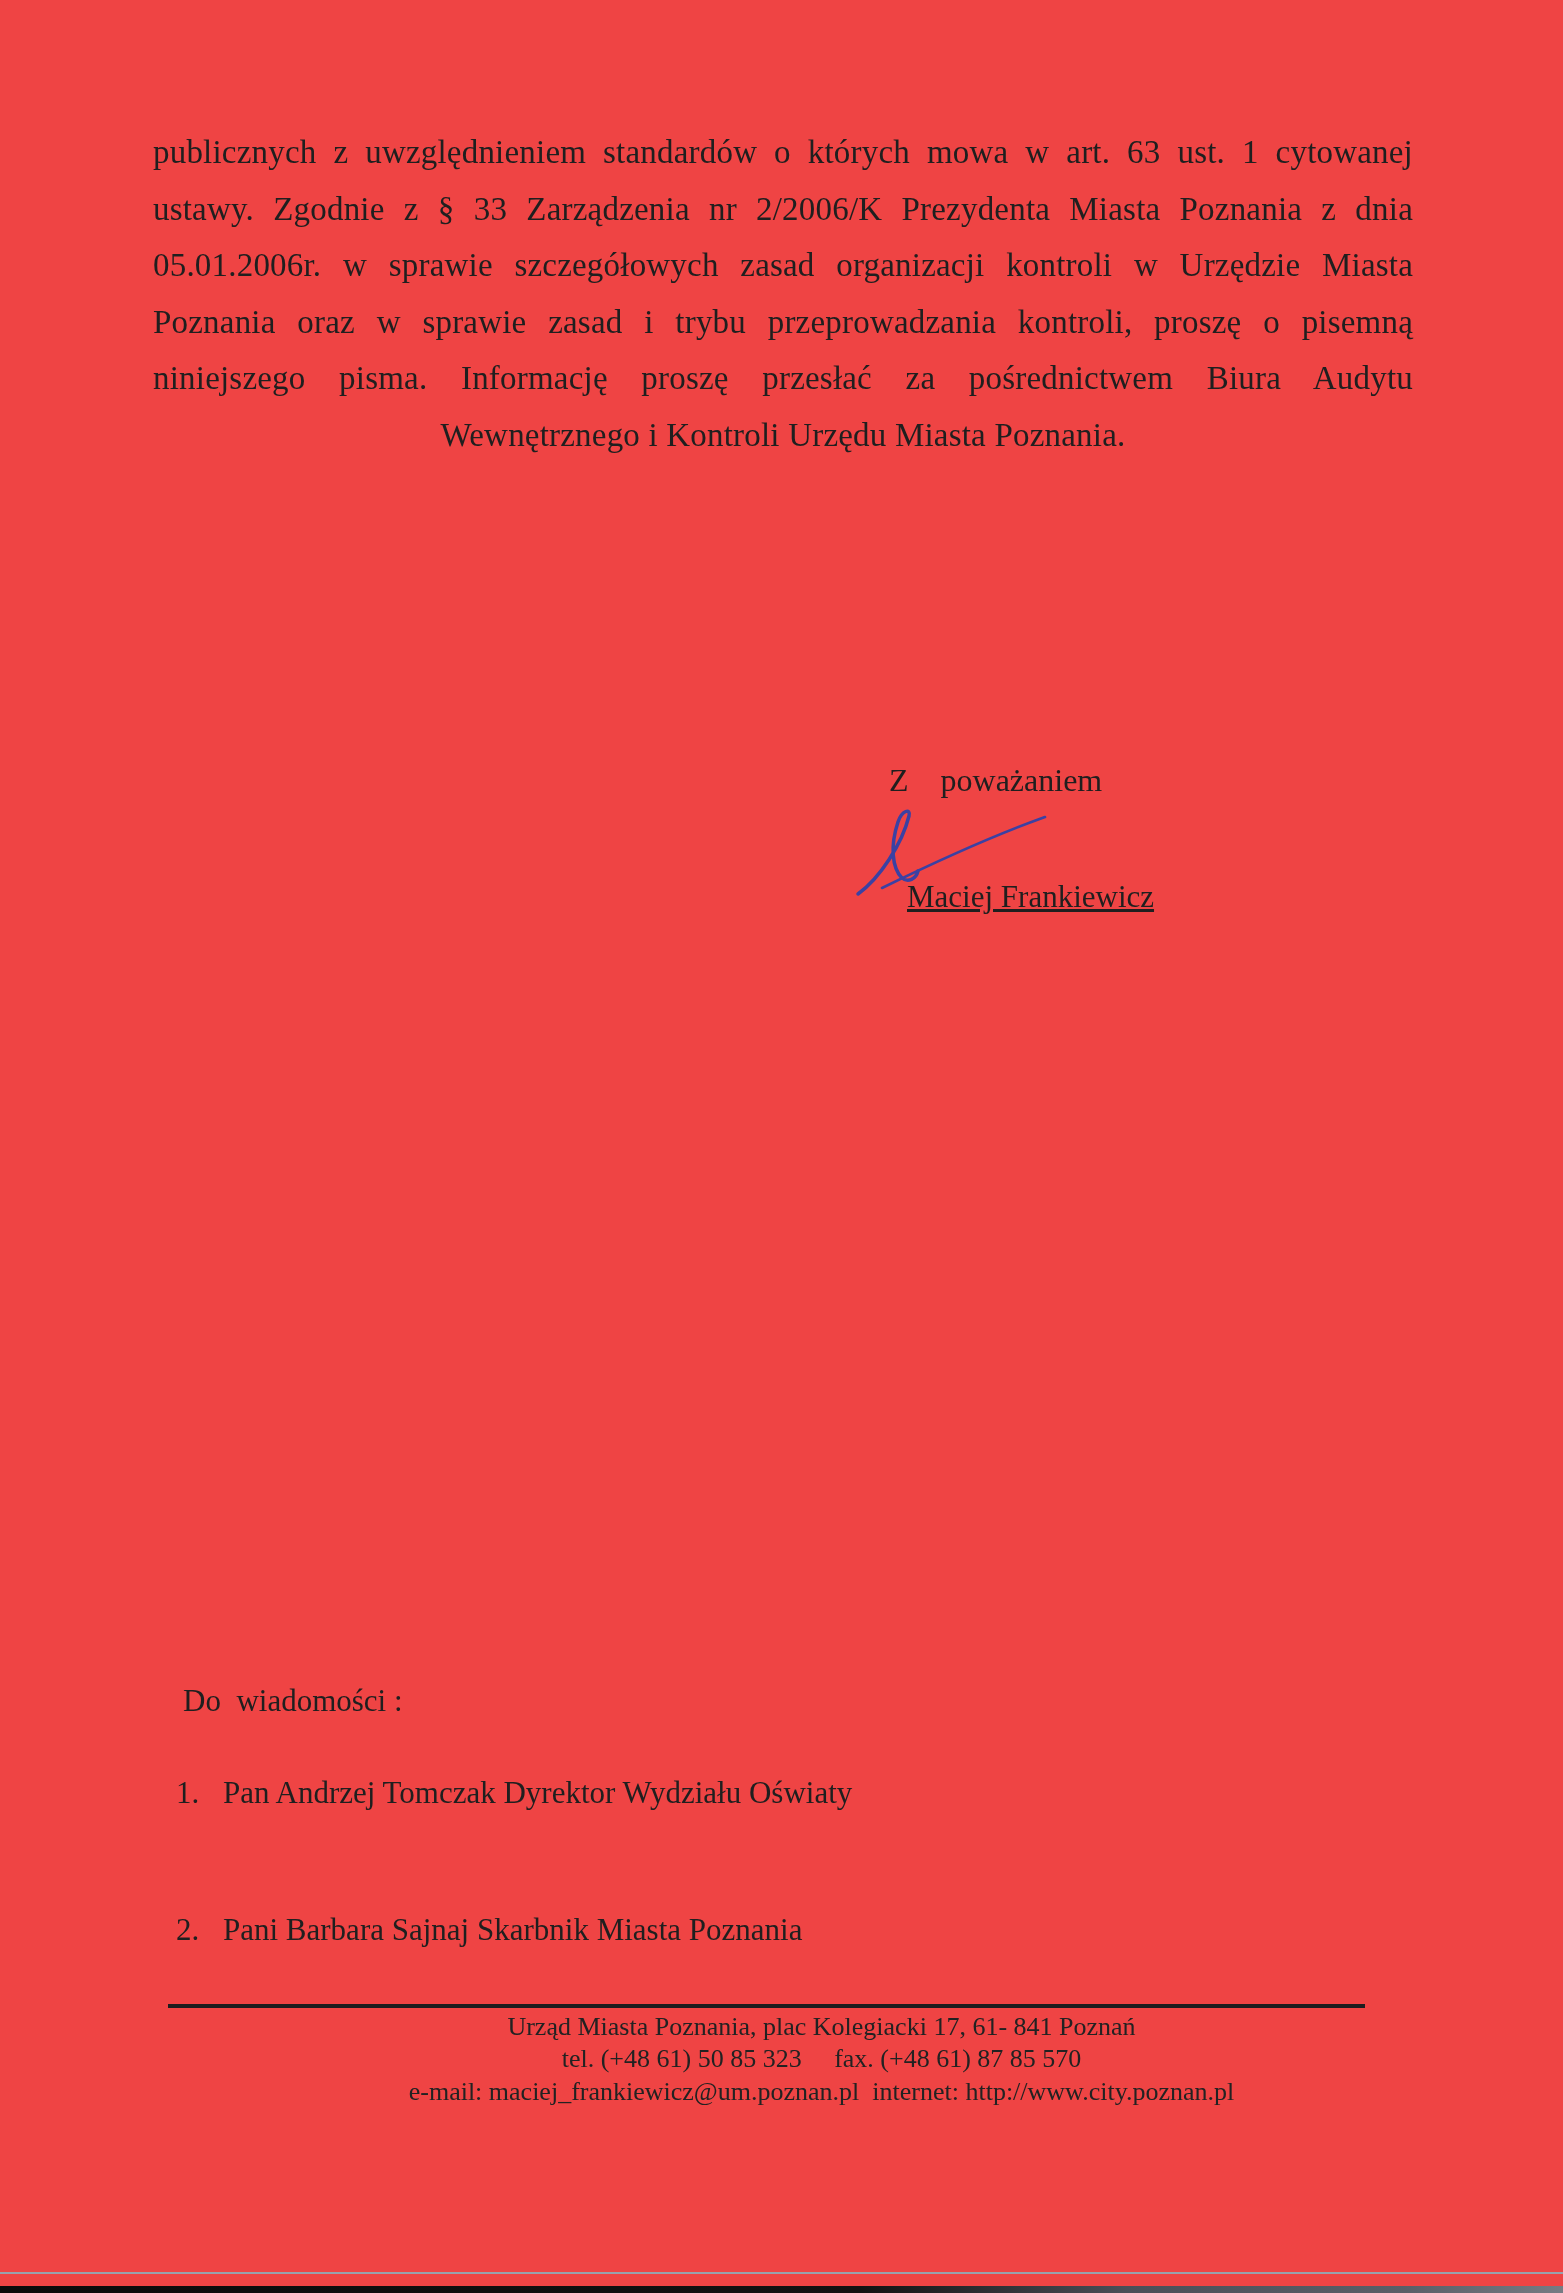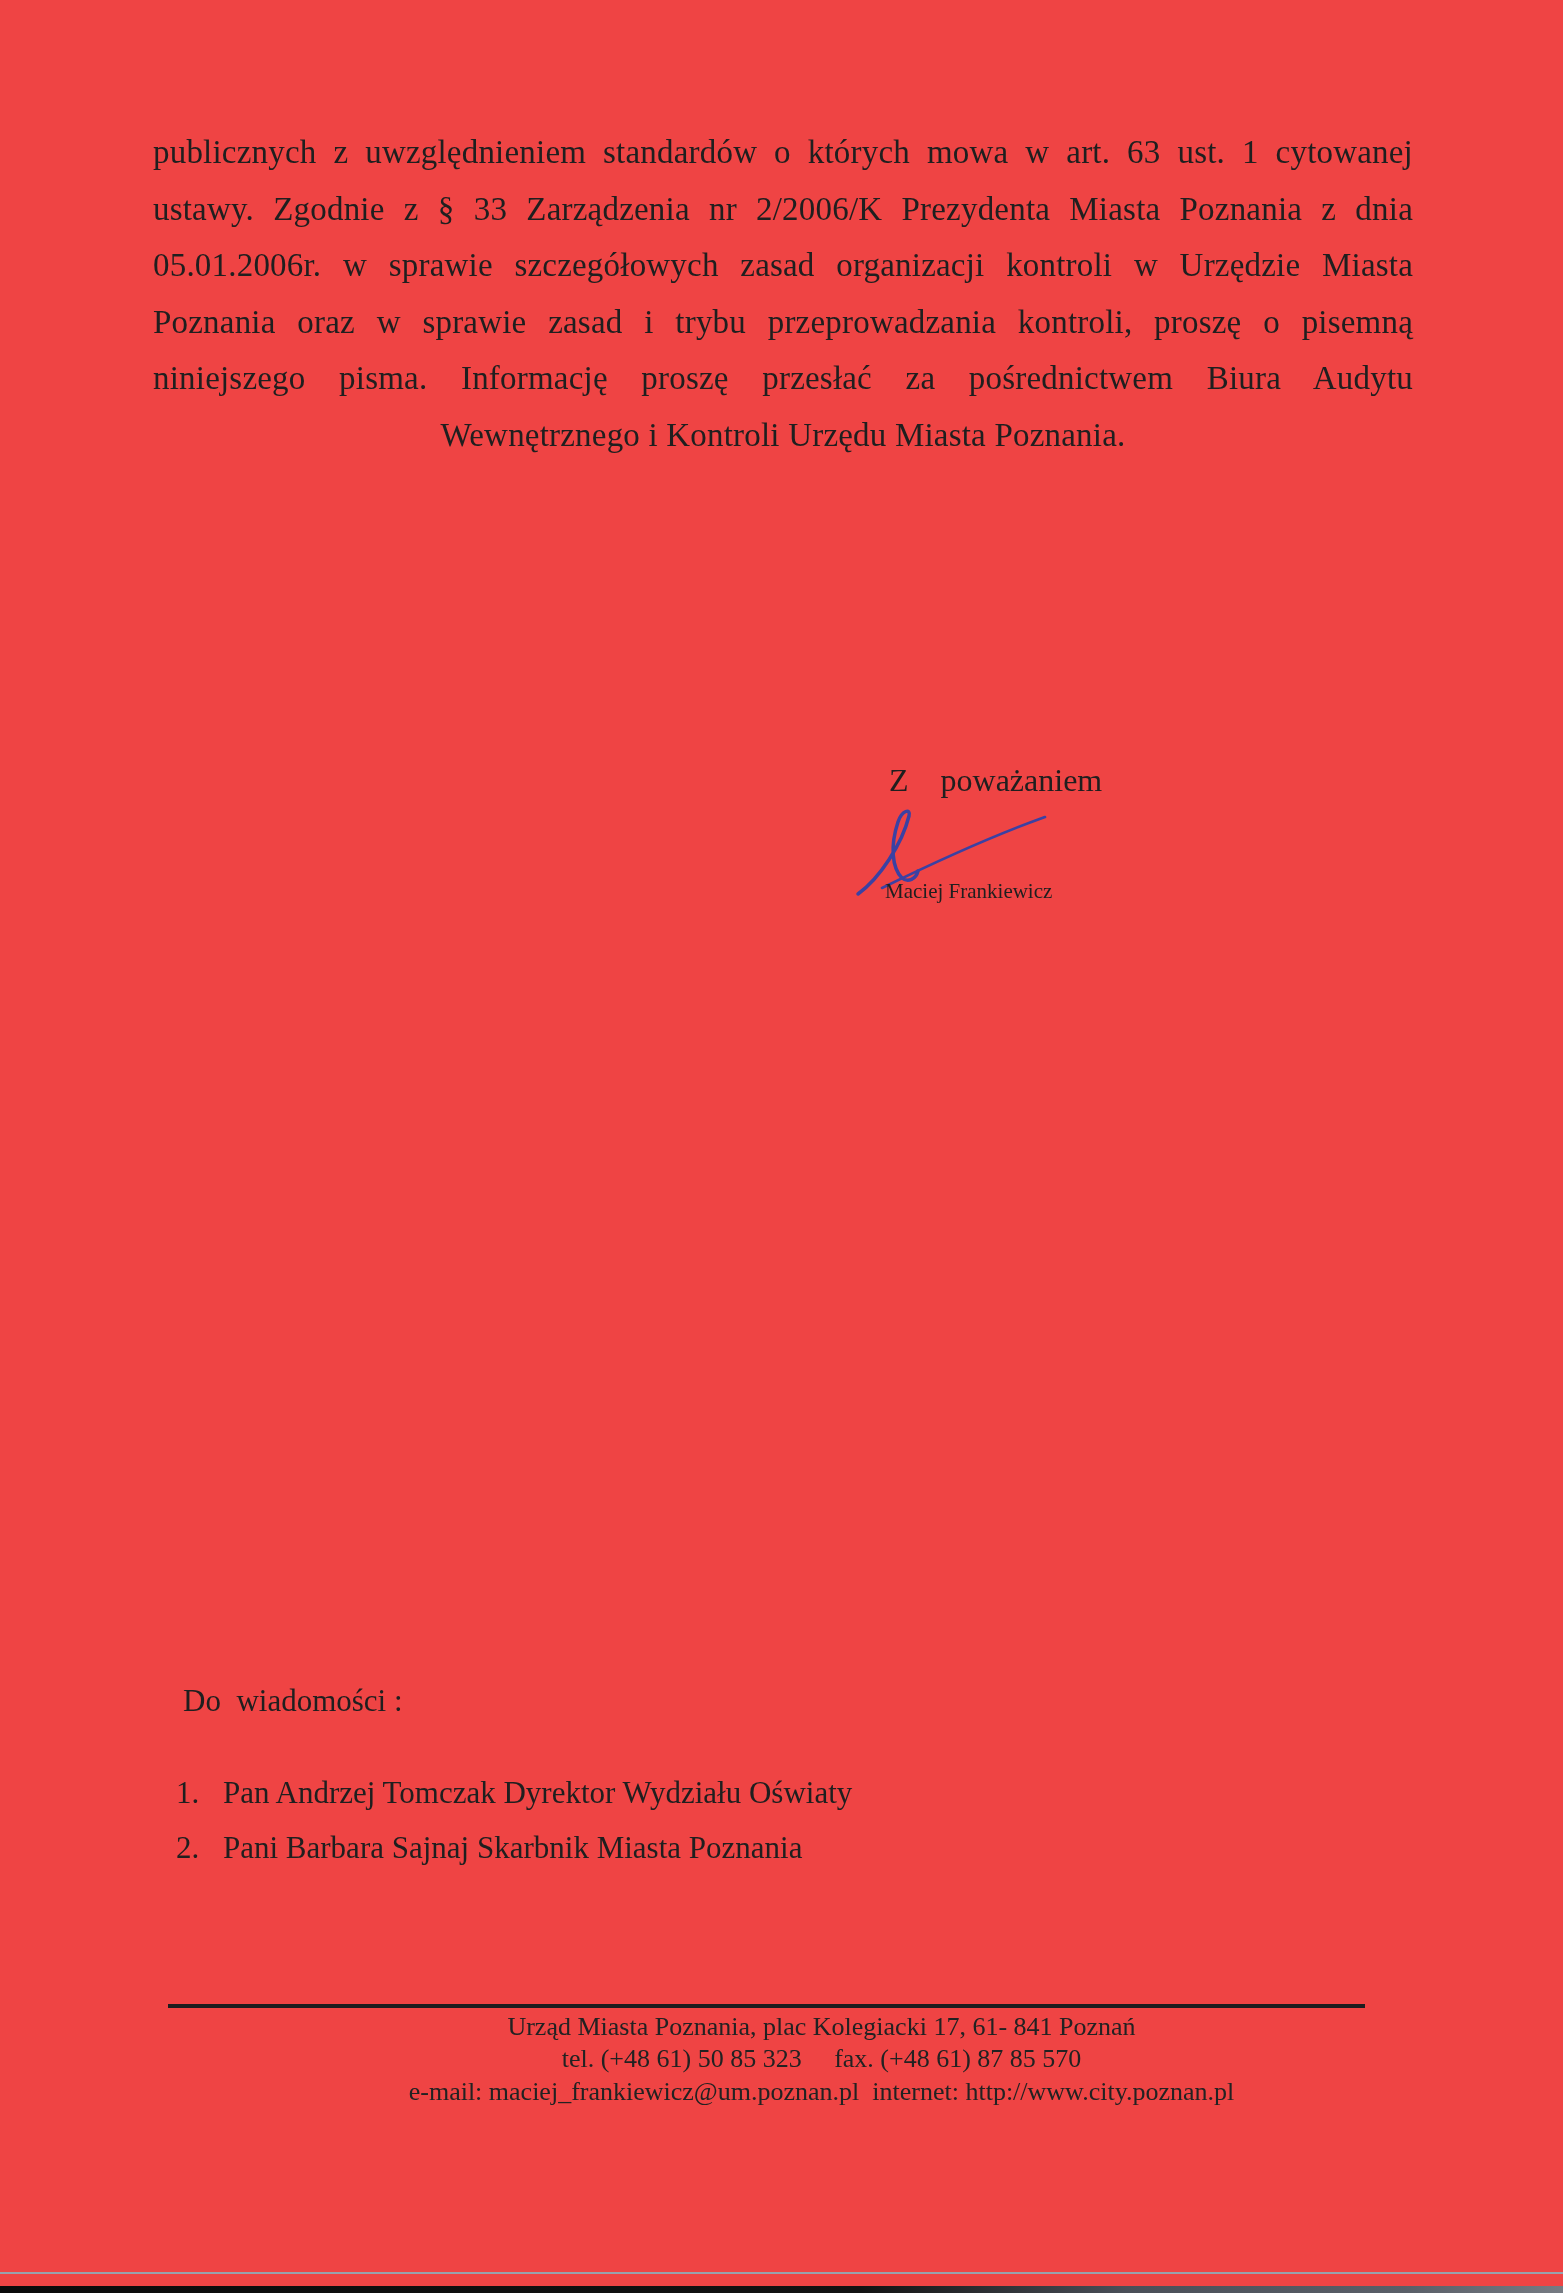--- a/index.html
+++ b/index.html
@@ -41,44 +41,45 @@
     font-size:32px;
     white-space:pre;
   }
   .signature-svg{
     position:absolute;
     left:852px; top:806px;
     width:205px; height:95px;
   }
   .signer-name{
     position:absolute;
-    left:885px; top:879px;
-    font-size:21px;
+    left:907px; top:879px;
+    font-size:31px;
     white-space:pre;
+    text-decoration:underline;
   }
 
   
   .cc-heading{
     position:absolute;
     left:183px; top:1683px;
     font-size:31px;
     white-space:pre;
   }
   .cc-item{
     position:absolute;
     left:145px;
     font-size:31px;
     white-space:pre;
   }
   .cc-item .cc-number{
     display:inline-block;
     width:47px;
   }
   .cc-item-1{ top:1739px; }
-  .cc-item-2{ top:1794px; }
+  .cc-item-2{ top:1876px; }
 
   
   .footer-rule{
     position:absolute;
     left:168px; top:2004px;
     width:1197px; height:4px;
     background:#1d1d1f;
   }
   .footer-line{
     position:absolute;

